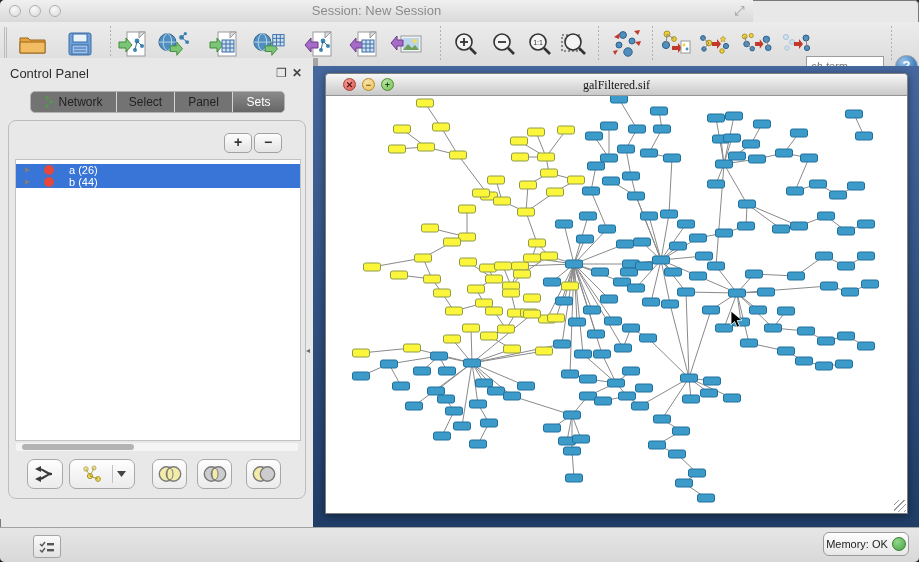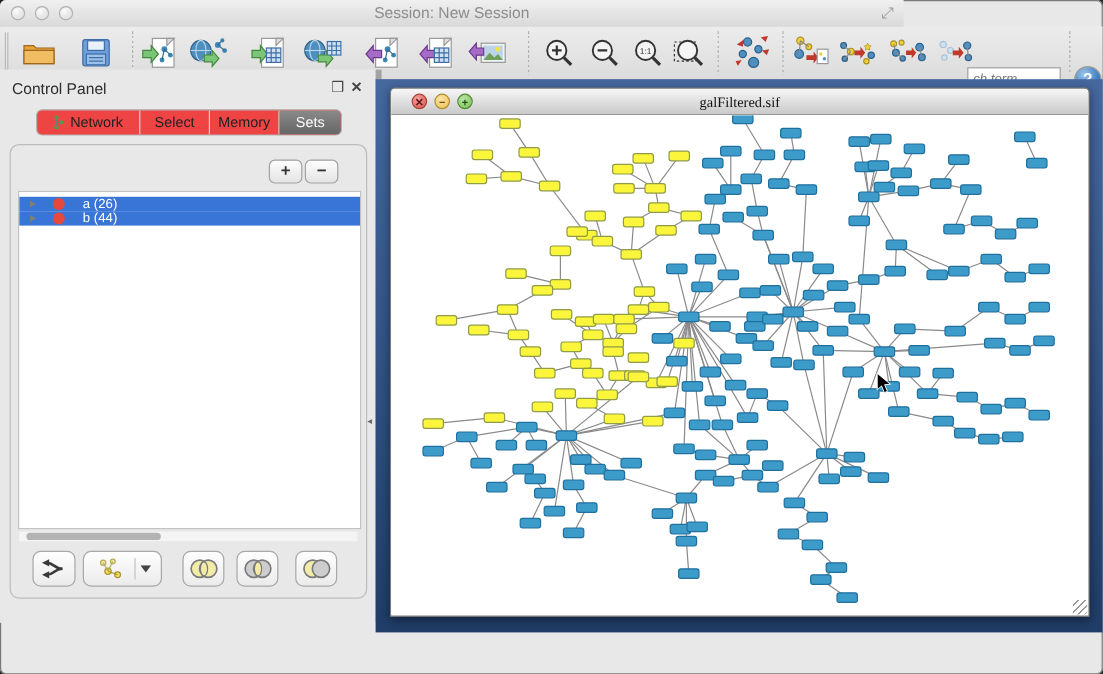--- a/index.html
+++ b/index.html
@@ -15,21 +15,21 @@
   .tbtn{top:6px;width:32px;height:32px;display:flex;align-items:center;justify-content:center;}
   .tsep{top:4px;width:1px;height:36px;background-image:repeating-linear-gradient(#b0b0b0 0 2px,transparent 2px 4px);}
   .grip{top:5px;width:1px;height:34px;background:#bbb;box-shadow:2px 0 0 #bbb;}
   #searchbox{left:806px;top:34px;width:78px;height:20px;border:1px solid #9c9c9c;background:#fff;font-style:italic;font-size:11px;color:#888;padding:0 4px;box-sizing:border-box;font-family:"Liberation Sans",sans-serif;}
   #helpbtn{left:895px;top:33px;width:21px;height:21px;border-radius:50%;background:radial-gradient(circle at 35% 28%,#9cc4ea,#3d7fc1 60%,#2a62a3);border:1px solid #9a9a9a;color:#fff;font-weight:bold;font-size:13px;text-align:center;line-height:20px;}
   
   #cpanel{left:0;top:58px;width:313px;height:461px;background:#e8e8e8;border-right:5px solid #a3a3a3;}
   #cphead{left:0;top:0;width:313px;height:30px;}
   #cptitle{left:10px;top:8px;font-size:13px;color:#2e2e2e;}
   .cpico{top:9px;font-size:12px;color:#444;line-height:12px;}
-  #tabbar{left:30px;top:33px;width:253px;height:20px;background:#ef4444;border:1px solid #b2b2b2;border-radius:5px;display:flex;overflow:hidden;}
+  #tabbar{left:30px;top:33px;width:253px;height:20px;background:#737373;border:1px solid #b2b2b2;border-radius:5px;display:flex;overflow:hidden;}
   .tab{height:20px;display:flex;align-items:center;justify-content:center;font-size:12px;color:#222;border-right:1px solid #d5d5d5;gap:4px;}
   .tab.active{background:linear-gradient(#8a8a8a,#666);color:#fff;border-right:none;}
   #panelbox{left:8px;top:62px;width:296px;height:377px;border:1px solid #bcbcbc;border-radius:8px;background:#e8e8e8;}
   .mini{width:26px;height:18px;border:1px solid #a2a2a2;border-radius:5px;background:linear-gradient(#fdfdfd,#e4e4e4);font-size:14px;font-weight:bold;color:#333;text-align:center;line-height:16px;top:12px;}
   #setlist{left:6px;top:38px;width:284px;height:280px;background:#fff;border:1px solid #c2c2c2;overflow:hidden;}
   .srow{left:0;width:284px;height:12px;background:#3875d6;display:flex;align-items:center;}
   .tri{width:0;height:0;border-left:5px solid #7d7d7d;border-top:3.5px solid transparent;border-bottom:3.5px solid transparent;margin-left:9px;}
   .dot{width:10px;height:10px;border-radius:50%;background:#e5483c;margin-left:14px;}
   .slab{color:#fff;font-size:11px;margin-left:15px;}
   #hscroll{left:7px;top:322px;width:282px;height:8px;background:#f4f4f4;}
@@ -289,21 +289,21 @@
             <circle cx="3" cy="10" r="1.8" fill="#4aa244"></circle>
             <line x1="3" y1="2" x2="3" y2="10" stroke="#777"></line>
             <line x1="3" y1="6" x2="7" y2="6" stroke="#777"></line>
           </svg>
         <span>Network</span>
       </div>
       <div class="tab" style="width:57px">
           <span>Select</span>
         </div>
       <div class="tab" style="width:57px">
-          <span>Memory</span>
+          <span>Panel</span>
         </div>
       <div class="tab active" style="flex:1">
           <span>Sets</span>
         </div>
     </div>
 
     <div id="panelbox" class="abs">
       <div class="mini abs" style="left:215px">+</div>
       <div class="mini abs" style="left:245px">−</div>
 
@@ -816,13 +816,27 @@
             <rect x="521.5" y="86" width="17" height="8" rx="2" fill="#3d9bc9" stroke="#20709e"></rect>
             <rect x="296.5" y="228" width="17" height="8" rx="2" fill="#3d9bc9" stroke="#20709e"></rect>
             <rect x="313.5" y="238" width="17" height="8" rx="2" fill="#3d9bc9" stroke="#20709e"></rect>
             <path d="M405,215 l0,14 l3.6,-3.4 l2.4,5.6 l2.6,-1.1 l-2.4,-5.5 l4.8,-0.4 z" fill="#000" stroke="#fff" stroke-width="0.8"></path>
           </svg>
       </div>
       <div id="grip" class="abs"></div>
     </div>
   </div>
 
+  <div id="status" class="abs">
+    <div id="taskbtn" class="abs">
+      <svg width="16" height="12" viewBox="0 0 16 12">
+          <path d="M1 3 l2 2 3-4" fill="none" stroke="#555" stroke-width="1.4"></path>
+          <rect x="8" y="2" width="7" height="2.4" fill="#555"></rect>
+          <path d="M1 9 l2 2 3-4" fill="none" stroke="#555" stroke-width="1.4"></path>
+          <rect x="8" y="8" width="7" height="2.4" fill="#555"></rect>
+        </svg>
+    </div>
+    <div id="membtn" class="abs">
+      <span id="memlab">Memory: OK</span>
+      <span id="memdot"></span>
+    </div>
+  </div>
 </div>
 
 </body></html>

